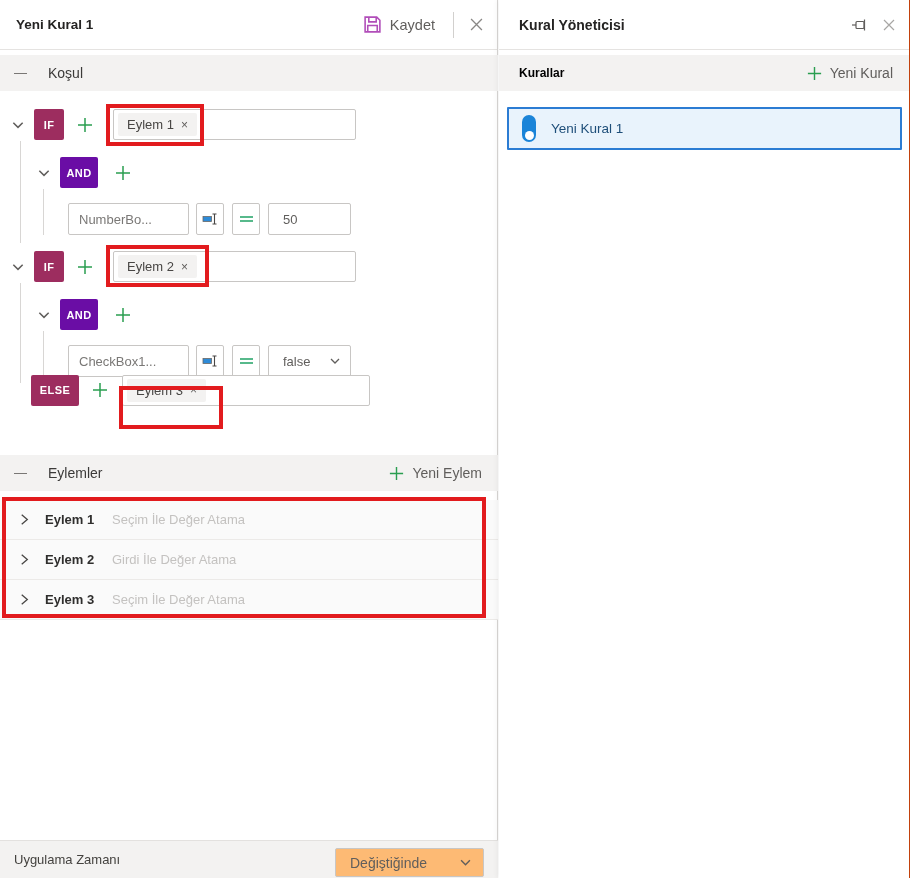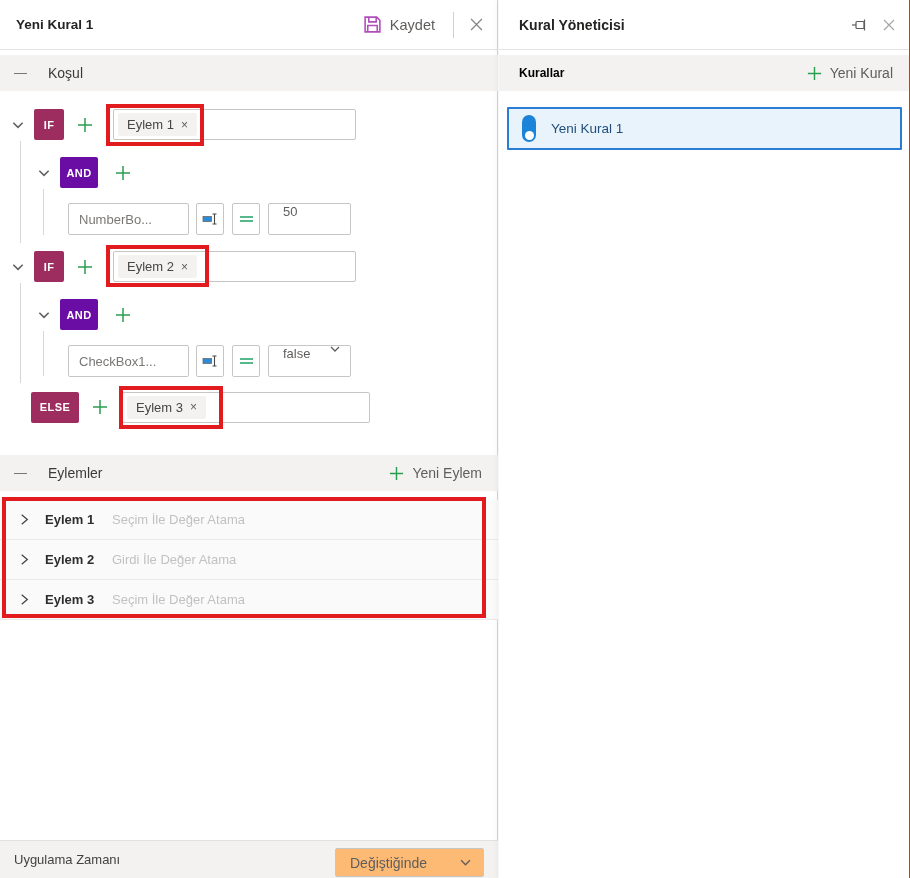--- a/index.html
+++ b/index.html
@@ -42,21 +42,21 @@
   .chip-input { height: 31px; background: #fff; border: 1px solid #c8c6c4; border-radius: 2px;
     display: flex; align-items: center; padding-left: 4px; }
   .chip { background: #f3f2f1; color: #484644; font-size: 13px; height: 23px; border-radius: 2px;
     display: inline-flex; align-items: center; padding: 0 9px; gap: 7px; }
   .chip-x { color: #605e5c; font-size: 12px; cursor: pointer; line-height: 1; }
   .fieldbox { height: 32px; border: 1px solid #c8c6c4; border-radius: 2px; background: #fff;
     display: flex; align-items: center; padding-left: 10px; font-size: 13px; color: #7a7876; }
   .sq-btn { width: 28px; height: 32px; border: 1px solid #c8c6c4; border-radius: 2px; background: #fff;
     display: inline-flex; align-items: center; justify-content: center; cursor: pointer; }
   .valuebox { height: 32px; border: 1px solid #c8c6c4; border-radius: 2px; background: #fff;
-    display: flex; padding-left: 14px; font-size: 13px; color: #605e5c; }
+    display: flex; align-items: center; padding-left: 14px; font-size: 13px; color: #605e5c; }
   .valuebox.dd { justify-content: space-between; padding-right: 10px; cursor: pointer; }
   .tree-line { position: absolute; width: 1px; background: #d8d6d4; }
 
   
   .actions-list { position: absolute; left: 0; top: 500px; width: 498px; }
   .action-row { height: 40px; background: #fafafa; border-bottom: 1px solid #eceae8;
     display: flex; align-items: center; padding-left: 18px; cursor: pointer; }
   .action-name { font-size: 13px; font-weight: bold; color: #2f2e2d; margin-left: 14px; width: 55px; }
   .action-type { font-size: 13px; color: #c4c2c0; margin-left: 12px; }
 
@@ -230,21 +230,21 @@
           </svg>
       </button>
       <div class="valuebox dd" style="margin-left:8px; width:83px;">
         <span>false</span>
         <svg width="10" height="6" viewBox="0 0 10 6">
           <path d="M1 1 l4 4 4-4" fill="none" stroke="#605e5c" stroke-width="1.3"></path>
           </svg>
       </div>
     </div>
 
-    <div class="trow" style="left:31px; top:391px; height:32px;">
+    <div class="trow" style="left:31px; top:374px; height:32px;">
       <span class="badge else">ELSE</span>
       <button class="plus-btn" style="margin-left:10px;">
         <svg width="18" height="18" viewBox="0 0 18 18">
           <path d="M9 2 v14 M2 9 h14" stroke="#2a9e50" stroke-width="1.5"></path>
           </svg>
       </button>
       <div class="chip-input" style="margin-left:11px; width:248px;">
         <span class="chip">
           <span>Eylem 3</span>
           <span class="chip-x">×</span>

